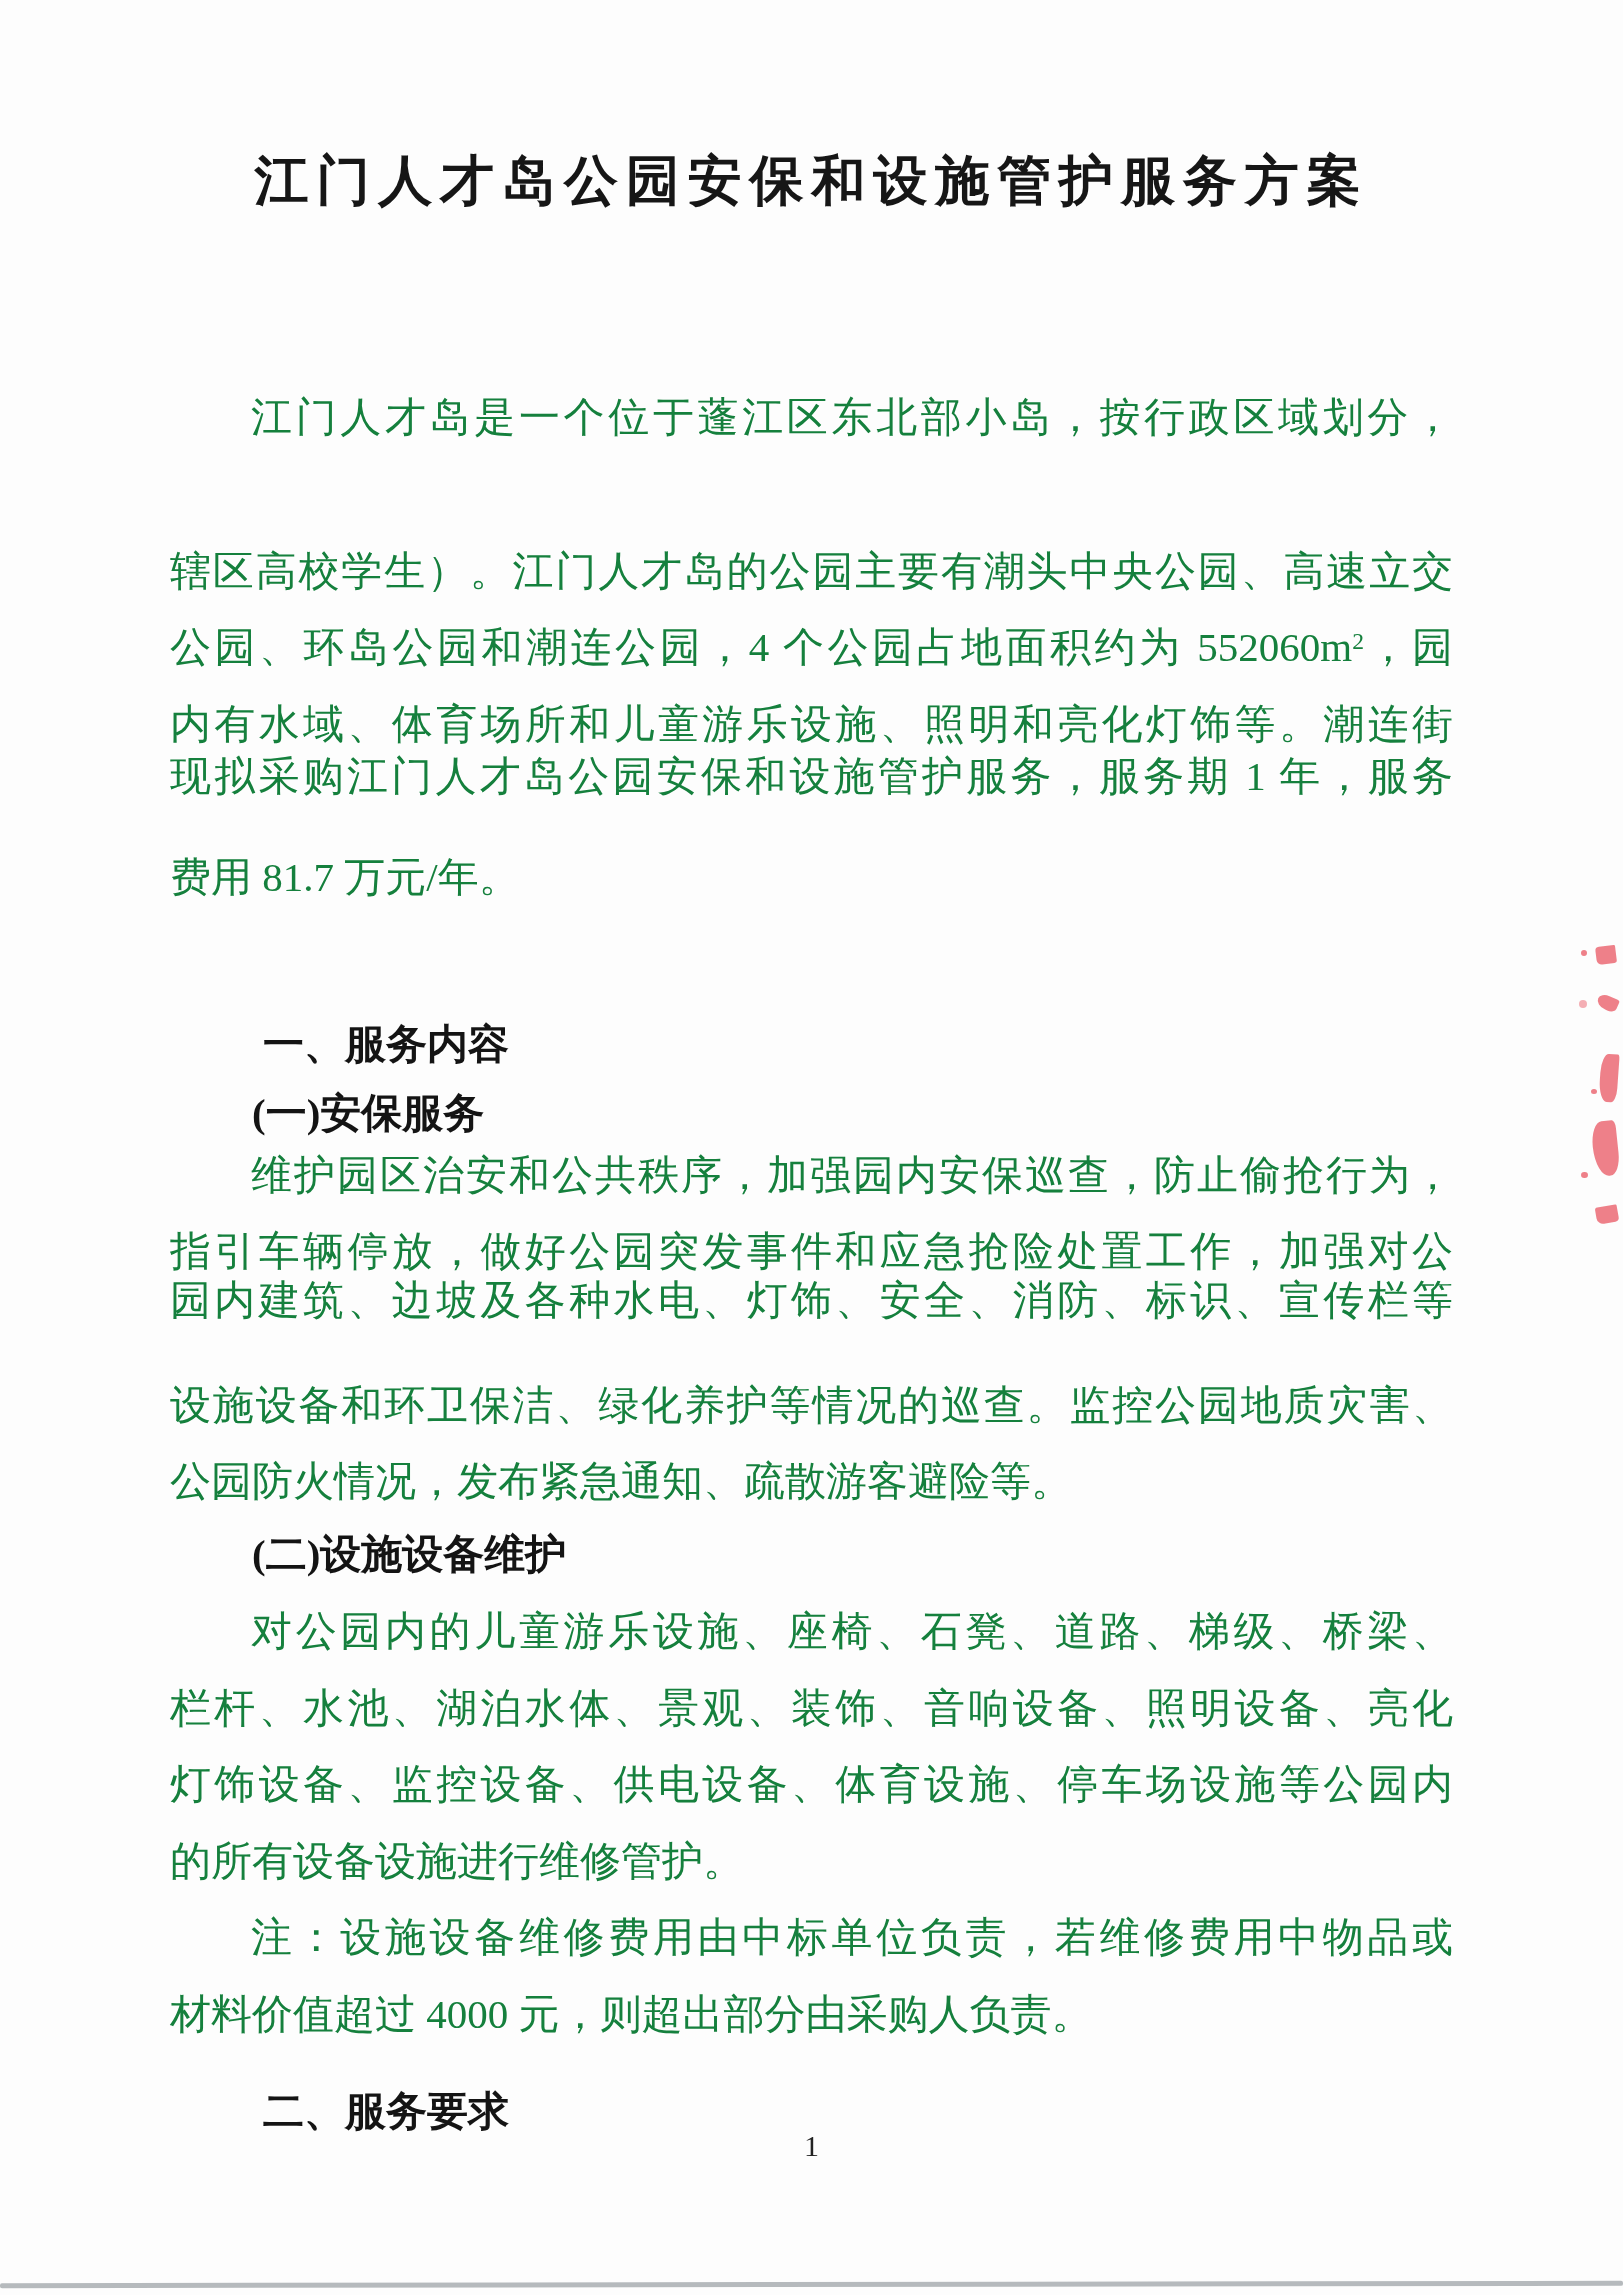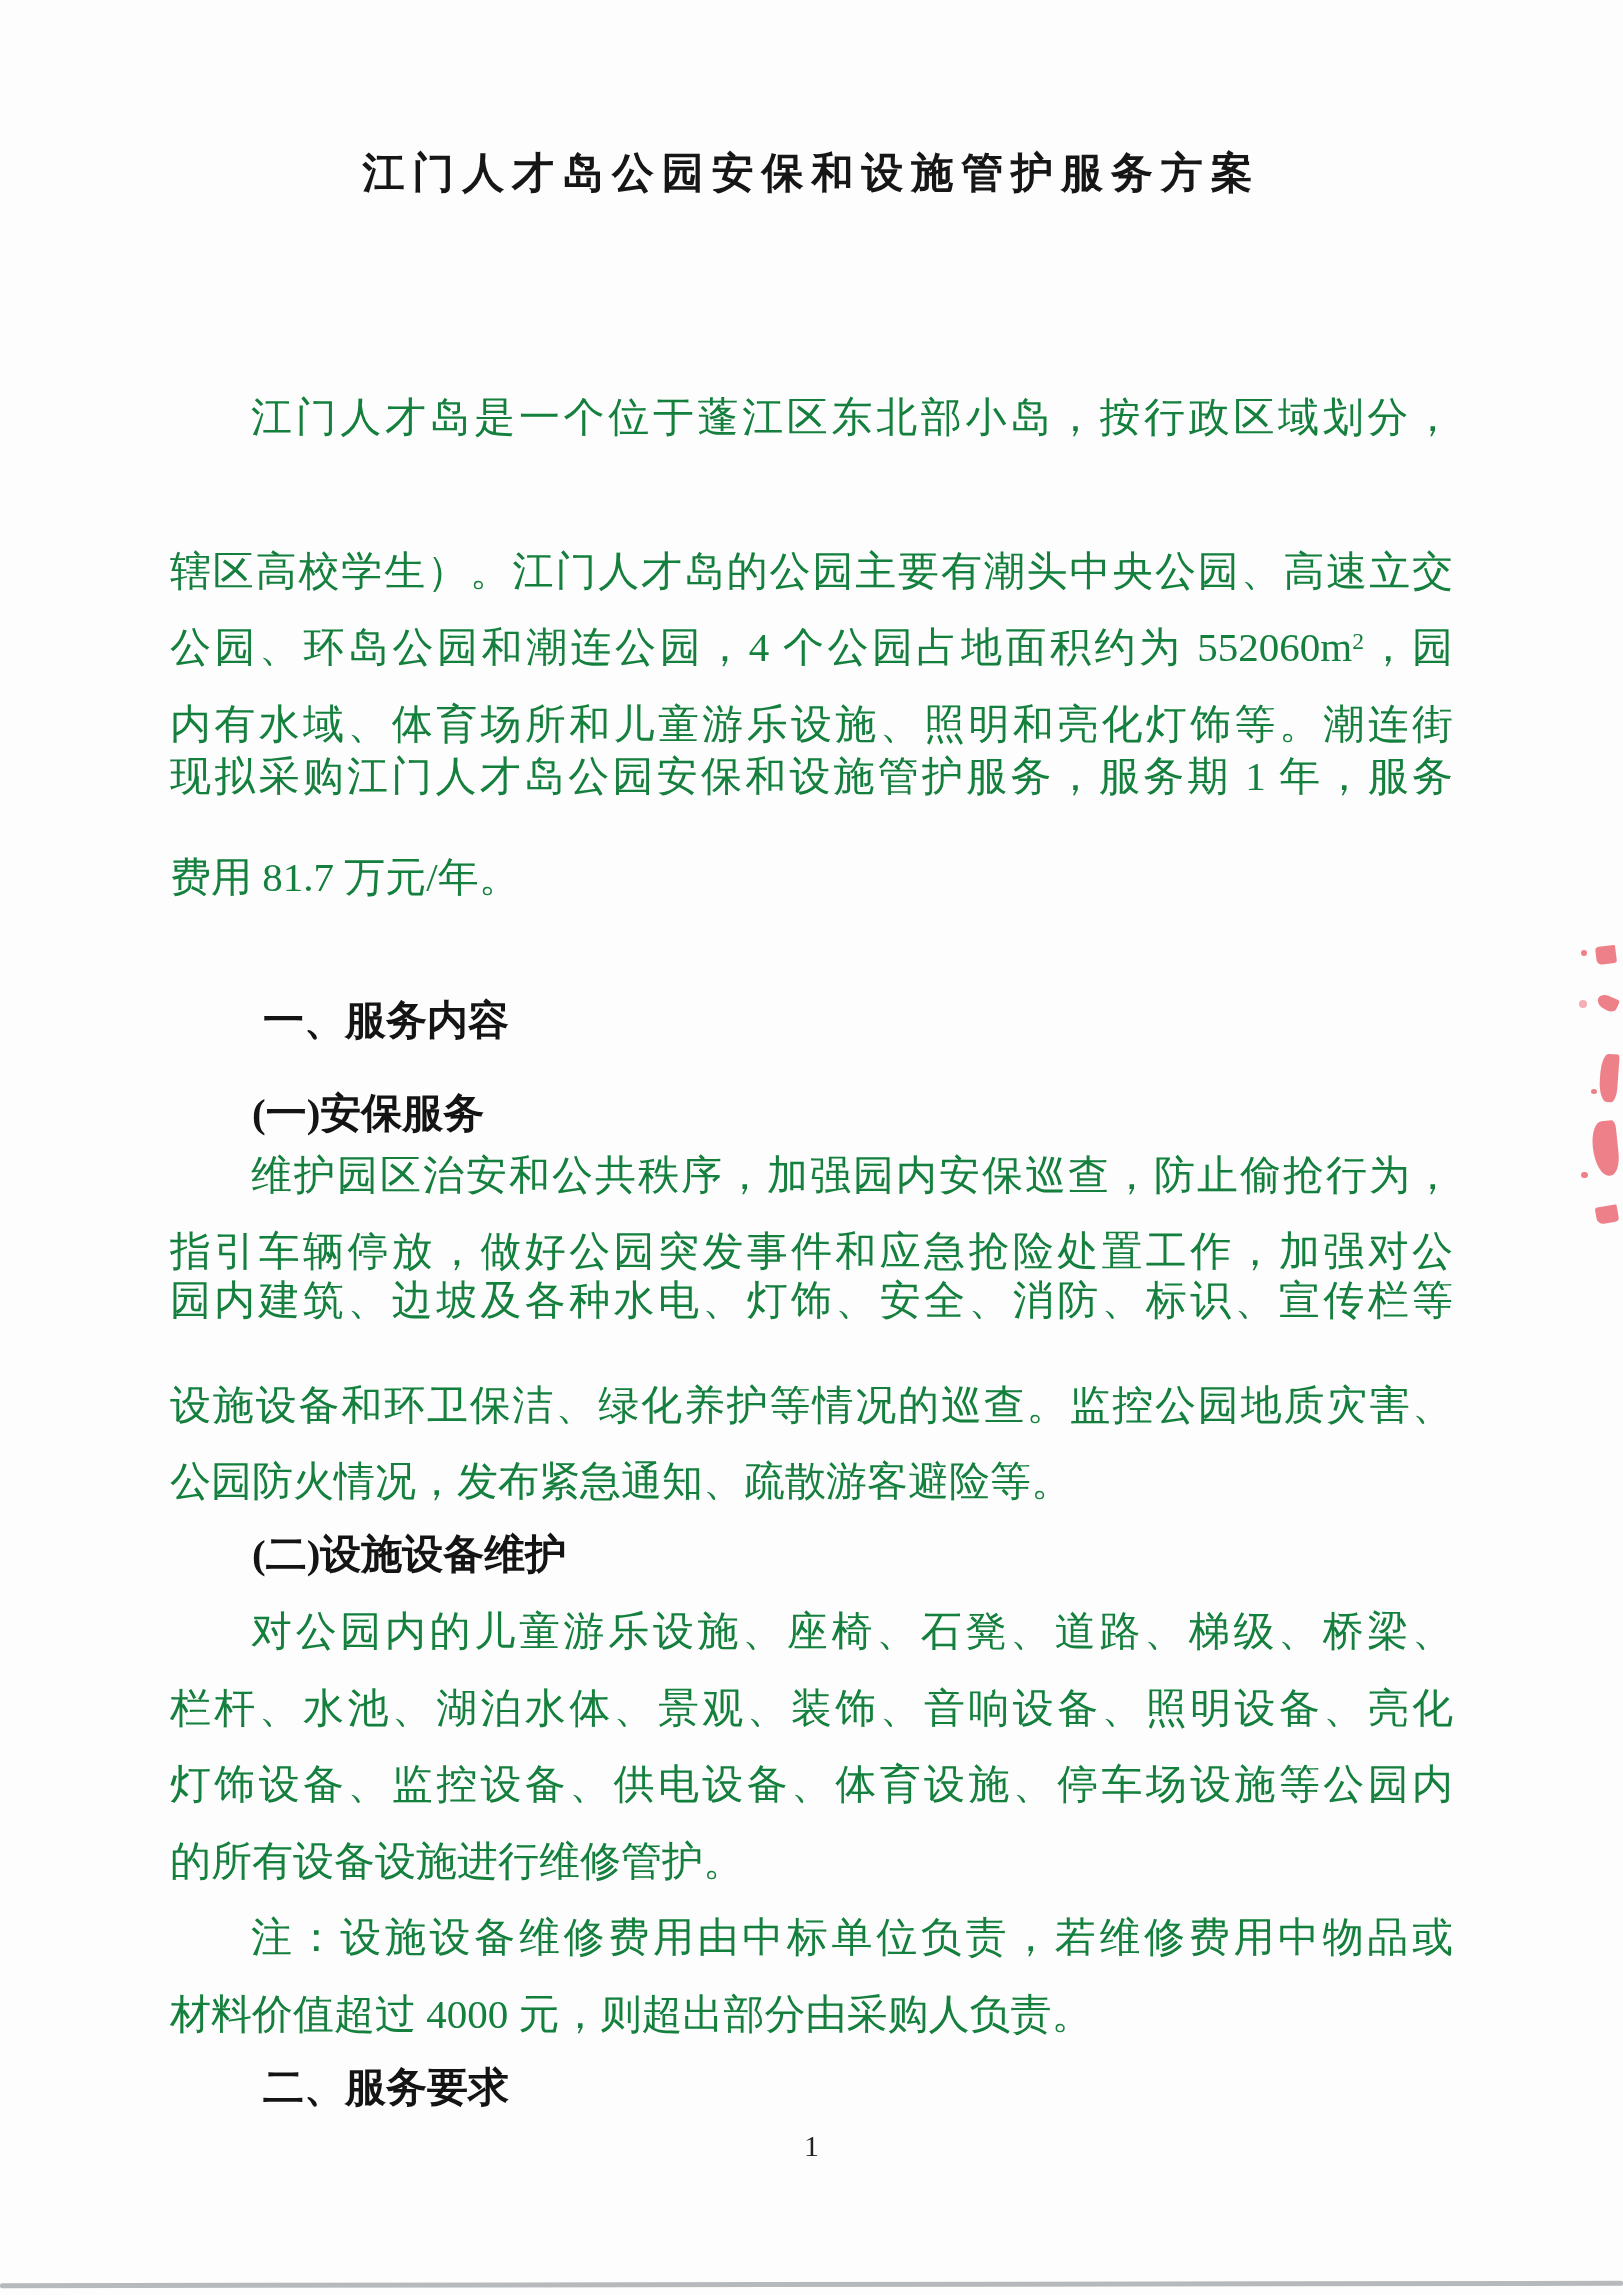--- a/index.html
+++ b/index.html
@@ -8,37 +8,37 @@
     width:1623px;height:2295px;
     background:#fdfdfd;
     overflow:hidden;
     font-family:"Liberation Serif","DejaVu Serif",serif;
     color:#1f1f1f;
   }
   
   .doc-title{
     position:absolute;top:145px;left:0;width:100%;
     text-align:center;
-    font-size:42px;font-weight:bold;
+    font-size:54px;font-weight:bold;
     letter-spacing:7.9px;
     color:#161616;
     white-space:nowrap;
   }
   
   .line{
     position:absolute;left:170px;width:1283px;
     font-size:41px;line-height:56px;height:60px;
     box-sizing:border-box;
     color:#15803d;
     overflow:visible;
   }
   .j{ text-align:justify; text-align-last:justify; }
   .indent{ padding-left:81px; }
   .heading{ font-weight:bold; color:#141414; }
-  .h-num{ padding-left:93px; }   
+  .h-num{ padding-left:93px;margin-top:24px; }   
   .h-par{ padding-left:82px; }   
   sup{ font-size:23.6px; line-height:0; vertical-align:11.8px; }
   
   .page-number{
     position:absolute;top:2129px;left:0;width:100%;
     text-align:center;font-size:30px;color:#222;
   }
   
   .stamp{ position:absolute; background:#ec6e79; opacity:.88; }
   .stamp.b1{ left:1596px; top:946px; width:19.6px; height:17.7px; border-radius:3.9px 1.3px 2.6px 5.2px; transform:rotate(-7deg); }

